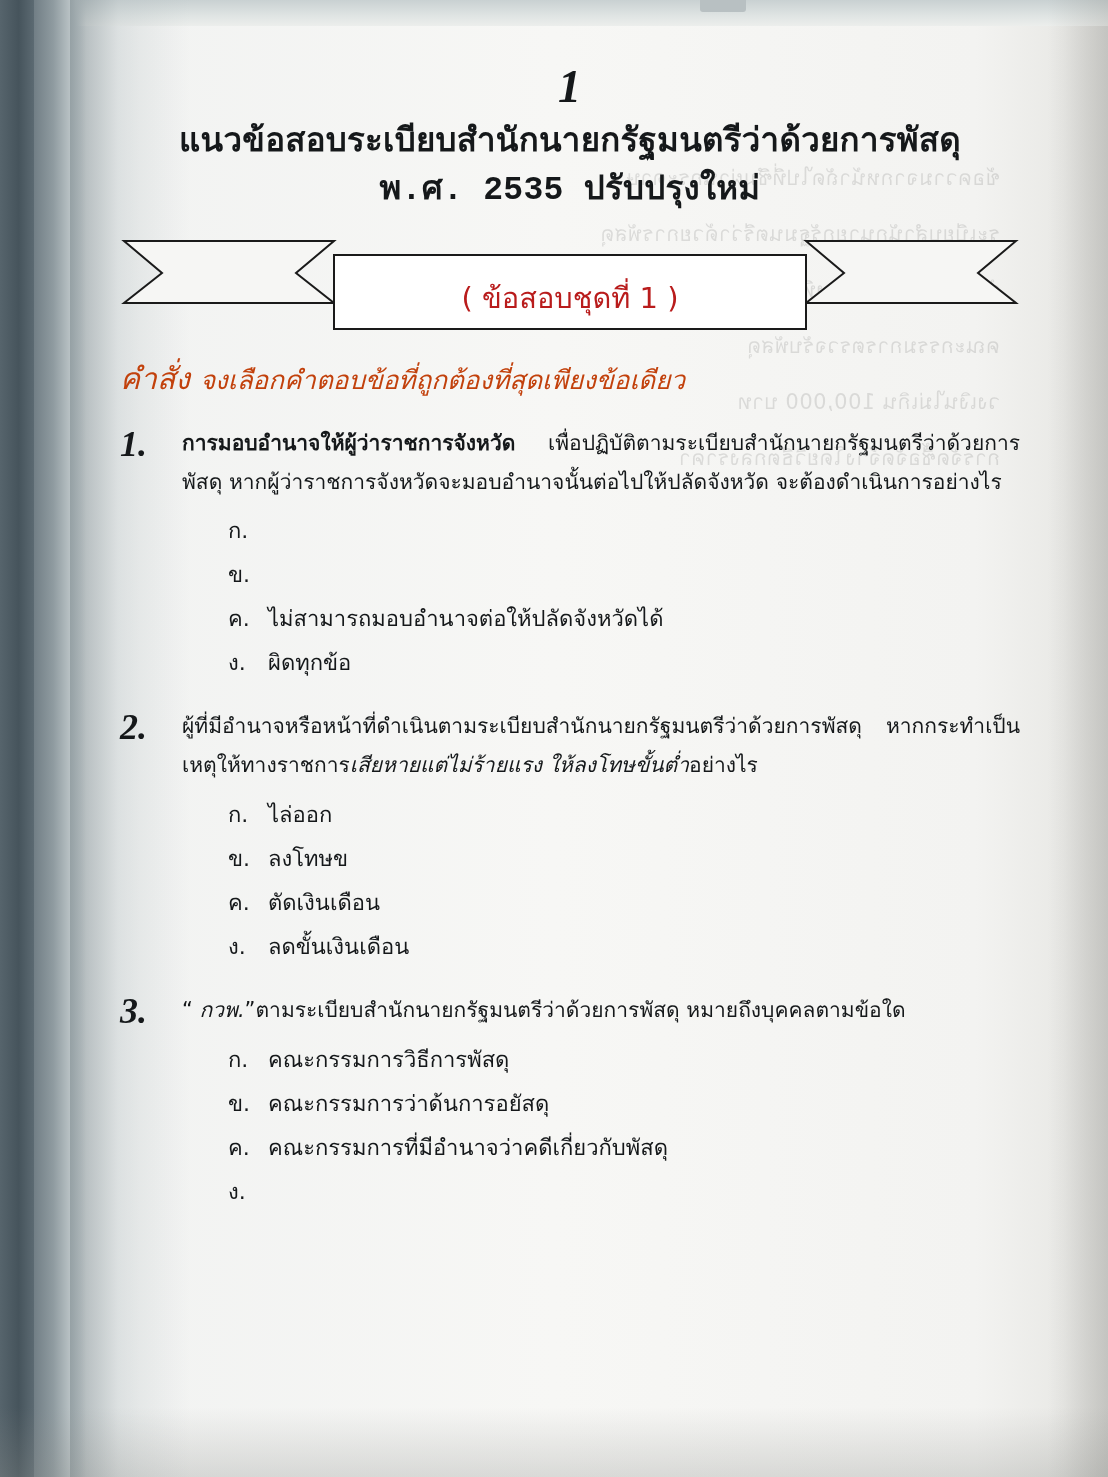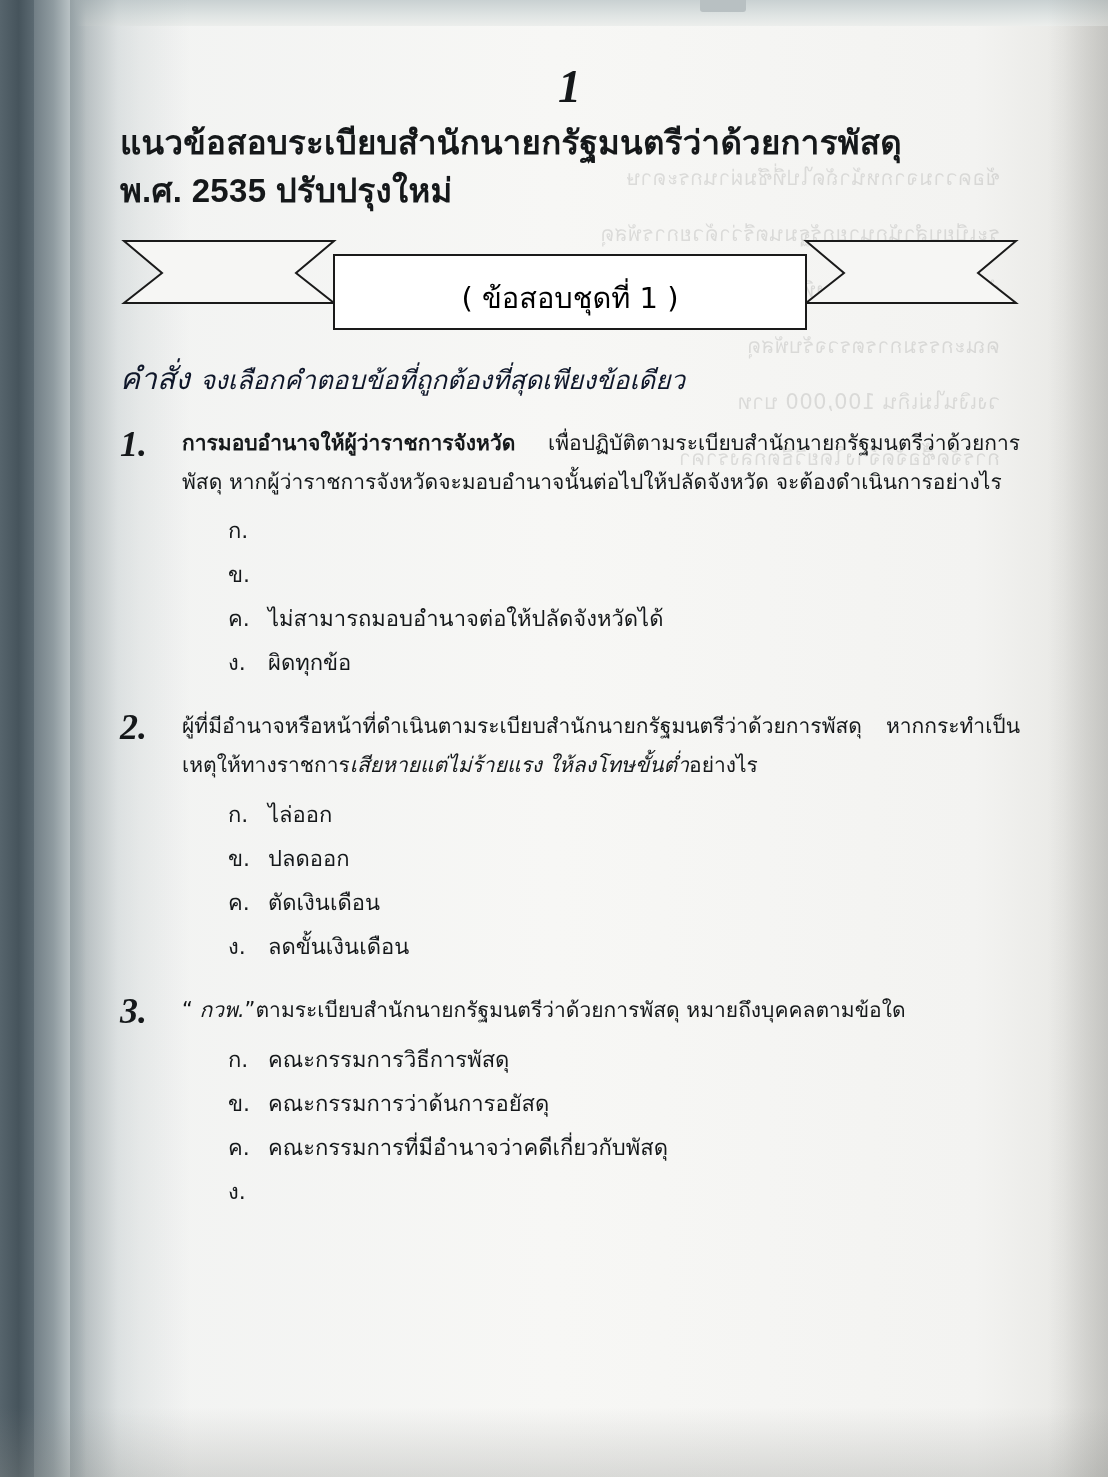--- a/index.html
+++ b/index.html
@@ -96,51 +96,52 @@
   .page-number {
     text-align: center;
     font-family: "Liberation Serif", serif;
     font-style: italic;
     font-weight: 700;
     font-size: 46px;
     letter-spacing: 1px;
     margin-bottom: 6px;
   }
   .title {
+    text-align: center;
     font-weight: 700;
     font-size: 33px;
     line-height: 1.45;
     letter-spacing: 0.3px;
-    font-family: Liberation Sans, sans-serif;
+    font-family: Liberation Mono, monospace;
   }
   .title .line2 { display:block; }
 
   
   .ribbon-wrap {
     position: relative;
     height: 120px;
     margin-top: 14px;
   }
   .ribbon-wrap svg { position: absolute; left: 0; top: 0; }
   .ribbon-text {
     position: absolute;
     left: 0; right: 0;
     top: 46px;
     text-align: center;
     font-size: 29px;
     font-family: "DejaVu Sans", sans-serif;
-    color: #000000;
+    color: #b91c1c;
   }
 
   .instruction {
     margin-top: 6px;
     font-size: 26px;
     font-family: "DejaVu Sans", sans-serif;
     font-style: italic;
-    color: #0f172a;
+    color: #c2410c;
   }
   .instruction .kw { font-size: 30px; margin-right: 10px; }
 
   .qblock { display: flex; margin-top: 22px; }
   .qnum {
     width: 62px;
     flex: 0 0 62px;
     font-family: "Liberation Serif", serif;
     font-style: italic;
     font-weight: 700;
@@ -250,21 +251,21 @@
         <div class="qtext">
           <span>ผู้ที่มีอำนาจหรือหน้าที่ดำเนินตามระเบียบสำนักนายกรัฐมนตรีว่าด้วยการพัสดุ หากกระทำเป็นเหตุให้ทางราชการ</span><i>เสียหายแต่ไม่ร้ายแรง ให้ลงโทษขั้นต่ำ</i><span>อย่างไร</span>
         </div>
         <div class="choices">
           <div class="choice">
             <span class="lbl">ก.</span>
             <span>ไล่ออก</span>
           </div>
           <div class="choice">
             <span class="lbl">ข.</span>
-            <span>ปลดออก</span>
+            <span>ลงโทษข</span>
           </div>
           <div class="choice">
             <span class="lbl">ค.</span>
             <span>ตัดเงินเดือน</span>
           </div>
           <div class="choice">
             <span class="lbl">ง.</span>
             <span>ลดขั้นเงินเดือน</span>
           </div>
         </div>

